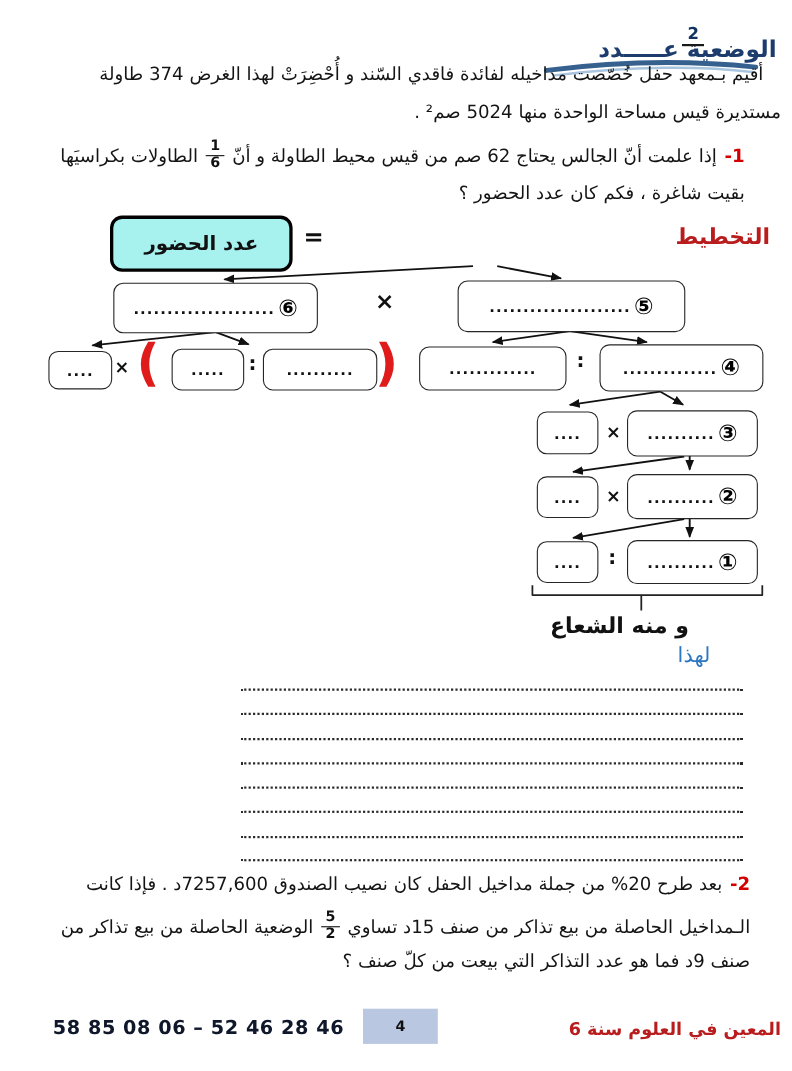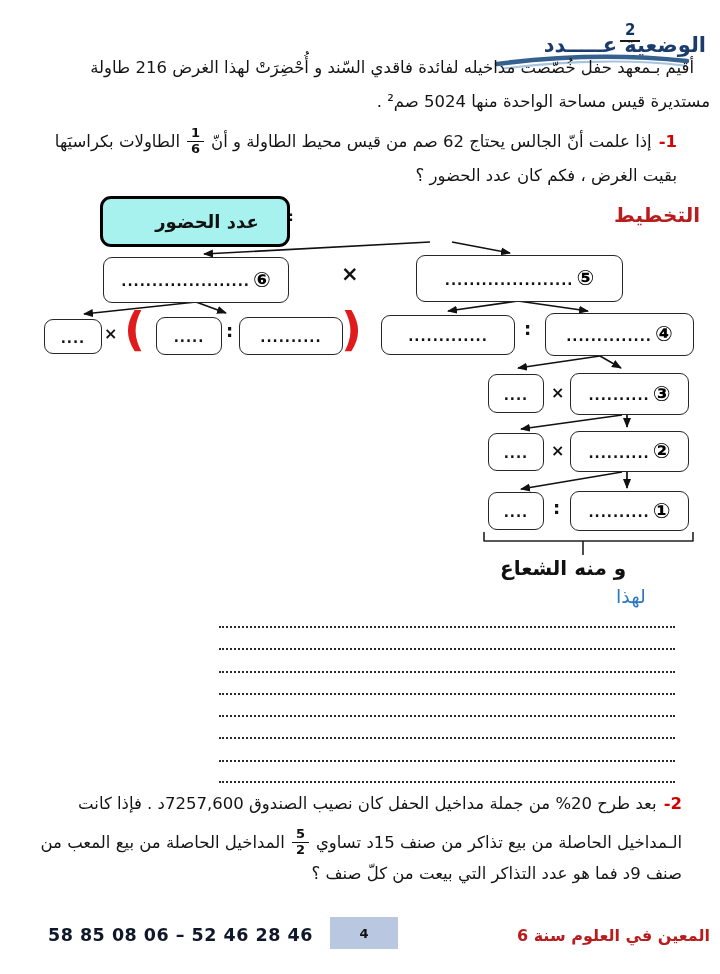--- a/index.html
+++ b/index.html
@@ -13,21 +13,21 @@
   .bodytext{font-size:16.5px; color:#141414;}
   .marker{color:#d40000; font-weight:bold;}
   .flexline{display:flex; direction:rtl; align-items:center; gap:7px; white-space:nowrap;}
   .frac{display:inline-flex; flex-direction:column; align-items:center; line-height:1.1;
         font-weight:bold; font-size:13px; color:#111;}
   .frac .fnum{border-bottom:1.5px solid #111; padding:0 4px;}
   .title{font-size:21px; font-weight:bold; color:#1c3c6e;margin-left:32px;}
   .title-num{font-size:15px; font-weight:bold; color:#12335f; border-bottom:2px solid #1a1a1a; padding:0 5px 1px;}
   .plan-label{font-size:20px; font-weight:bold; color:#b91c1c;}
   .cyanbox{background:#a7f1ef; border:3px solid #000; border-radius:11px;
-           display:flex; align-items:center; justify-content:center; gap:5px;padding-left:24px;}
+           display:flex; align-items:center; justify-content:center; gap:5px;}
   .cyanbox .btxt{font-size:17px; font-weight:bold; direction:rtl; white-space:nowrap;}
   .cnum{font-size:21px; font-weight:bold; line-height:1; color:#000;}
   .pbox{background:#fff; border:1.7px solid #262626; border-radius:9px;
         display:flex; align-items:center; justify-content:center; gap:3px;}
   .pbox .dots{font-weight:bold; letter-spacing:1px; font-size:13.5px; color:#111; line-height:1; transform:translateY(2px);}
   .op{font-weight:bold; color:#111; line-height:1;}
   .paren{font-size:46px; color:#e01b1b; line-height:1; font-weight:bold;}
   .radius-note{font-size:20px; font-weight:bold; text-align:left; direction:rtl;}
   .sol-label{font-size:19px; color:#2b78c2; direction:rtl;}
   .dotline{height:8px; border-bottom:2.4px dotted #2a2a2a;}
@@ -83,33 +83,33 @@
       <line x1="627" y1="471" x2="627" y2="488" marker-end="url(#ah)"></line>
       <line x1="622" y1="472" x2="521" y2="489" marker-end="url(#ah)"></line>
     </g>
 
     <path d="M484,532 L484,541 L693,541 L693,532 M583,541 L583,555" stroke="#222" stroke-width="1.6" fill="none" stroke-linejoin="round"></path>
   </svg>
 
   <div class="abs title rtl" style="right:14px; top:33px;">الوضعية عـــــدد</div>
   <div class="abs title-num" style="left:620px; top:21px;">2</div>
 
-  <div class="abs rtl bodytext" style="right:26px; top:58px;">أقيم بـمعهد حفل خُصّصت مداخيله لفائدة فاقدي السّند و أُحْضِرَتْ لهذا الغرض 216 طاولة</div>
+  <div class="abs rtl bodytext" style="right:26px; top:58px;">أقيم بـمعهد حفل خُصّصت مداخيله لفائدة فاقدي السّند و أُحْضِرَتْ لهذا الغرض 374 طاولة</div>
   <div class="abs rtl bodytext" style="right:10px; top:92px;">مستديرة قيس مساحة الواحدة منها 5024 صم² .</div>
 
   <div class="abs flexline bodytext" style="right:43px; top:118px; height:46px;">
     <span class="marker">1-</span>
     <span>إذا علمت أنّ الجالس يحتاج 62 صم من قيس محيط الطاولة و أنّ</span>
     <span class="frac">
       <span class="fnum">1</span>
       <span>6</span>
     </span>
     <span>الطاولات بكراسيَها</span>
   </div>
-  <div class="abs rtl bodytext" style="right:43px; top:166px;">بقيت الغرض ، فكم كان عدد الحضور ؟</div>
+  <div class="abs rtl bodytext" style="right:43px; top:166px;">بقيت شاغرة ، فكم كان عدد الحضور ؟</div>
 
   <div class="abs plan-label rtl" style="right:20px; top:203px;">التخطيط</div>
 
   <div class="abs op" style="left:276px; top:206px; font-size:22px;">=</div>
   <div class="abs cyanbox" style="left:100px; top:196px; width:160px; height:45px;">
     <span class="btxt" style="font-size:18px;">عدد الحضور</span>
   </div>
 
   <div class="abs pbox" style="left:103px; top:257px; width:184px; height:44px;">
     <span class="dots">.....................</span>
@@ -185,21 +185,21 @@
   <div class="abs flexline bodytext" style="right:38px; top:794px;">
     <span class="marker">2-</span>
     <span>بعد طرح 20% من جملة مداخيل الحفل كان نصيب الصندوق 7257,600د . فإذا كانت</span>
   </div>
   <div class="abs flexline bodytext" style="right:38px; top:822px; height:40px;">
     <span>الـمداخيل الحاصلة من بيع تذاكر من صنف 15د تساوي</span>
     <span class="frac">
       <span class="fnum">5</span>
       <span>2</span>
     </span>
-    <span>المداخيل الحاصلة من بيع المعب من</span>
+    <span>الوضعية الحاصلة من بيع تذاكر من</span>
   </div>
   <div class="abs rtl bodytext" style="right:38px; top:864px;">صنف 9د فما هو عدد التذاكر التي بيعت من كلّ صنف ؟</div>
 
   <div class="abs phone" style="left:48px; top:925px;">58 85 08 06 – 52 46 28 46</div>
   <div class="abs page-badge" style="left:330px; top:917px;">4</div>
   <div class="abs brand" style="right:10px; top:926px;">المعين في العلوم سنة 6</div>
 
 </div>
 
 </body></html>

